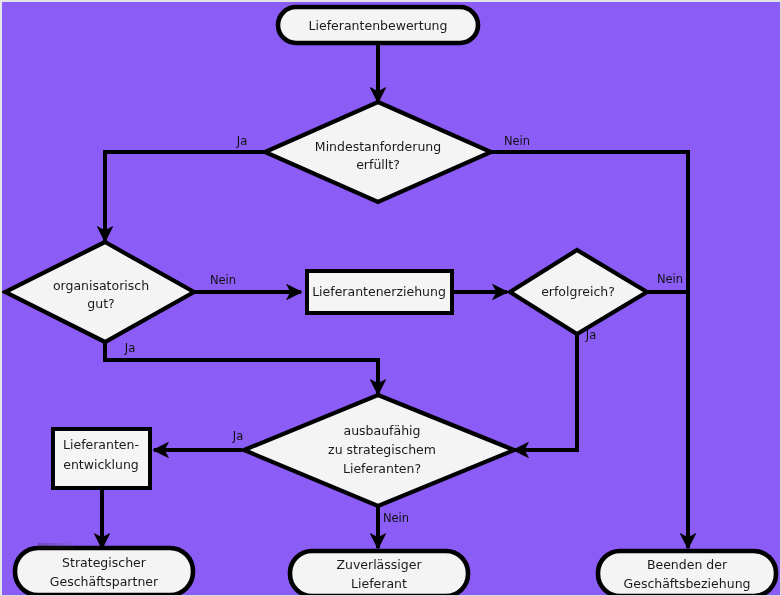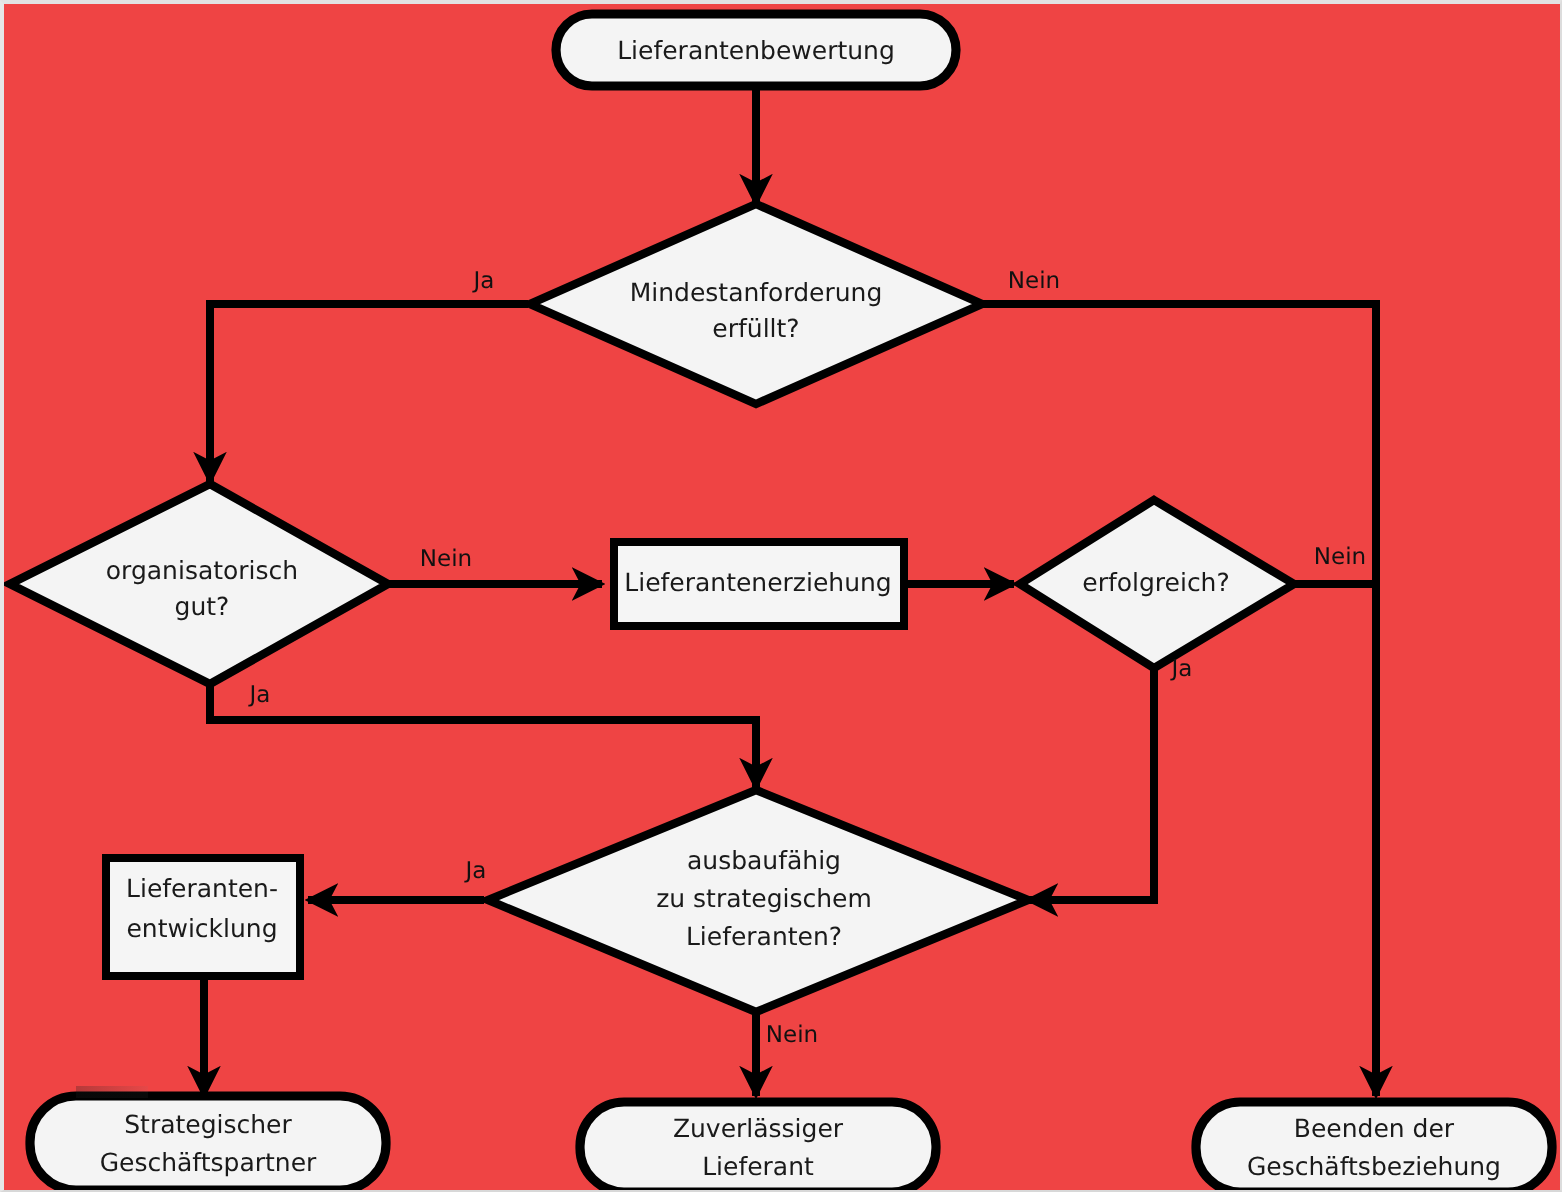--- a/index.html
+++ b/index.html
@@ -8,21 +8,21 @@
     padding: 0;
     background: #ffffff;
   }
   body {
     font-family: "DejaVu Sans", sans-serif;
   }
   #canvas {
     position: relative;
     width: 781px;
     height: 596px;
-    background: #ef4444;
+    background: #8b5cf6;
     overflow: hidden;
     box-sizing: border-box;
     border-top: 2px solid #e2e2e2;
     border-left: 2px solid #e6e6e6;
     border-right: 1px solid #dcdcdc;
     border-bottom: 1px solid #d8d8d8;
   }
   #diagram {
     position: absolute;
     top: 0;

